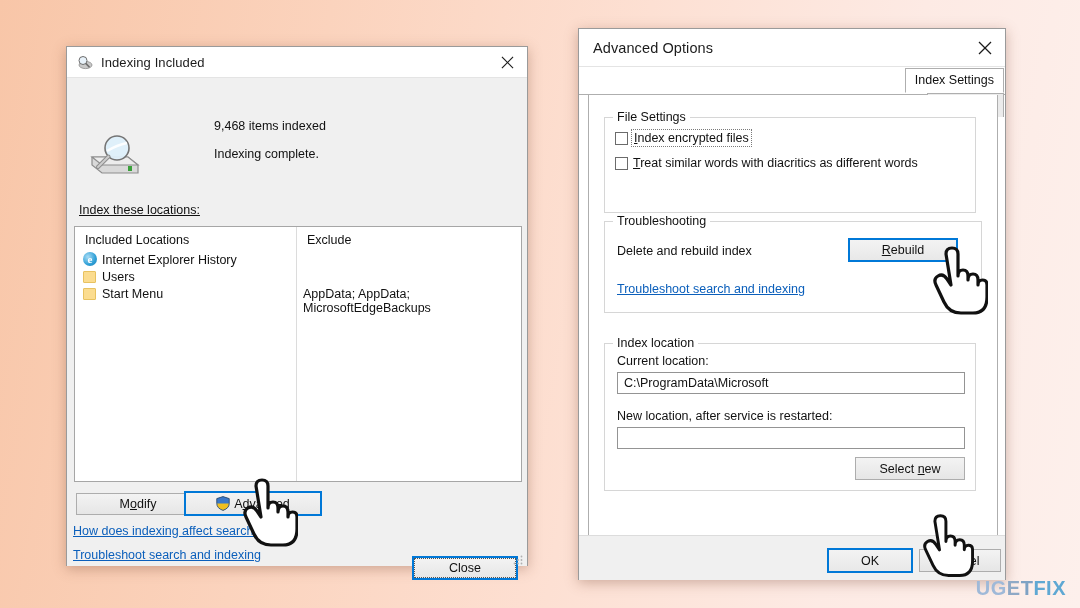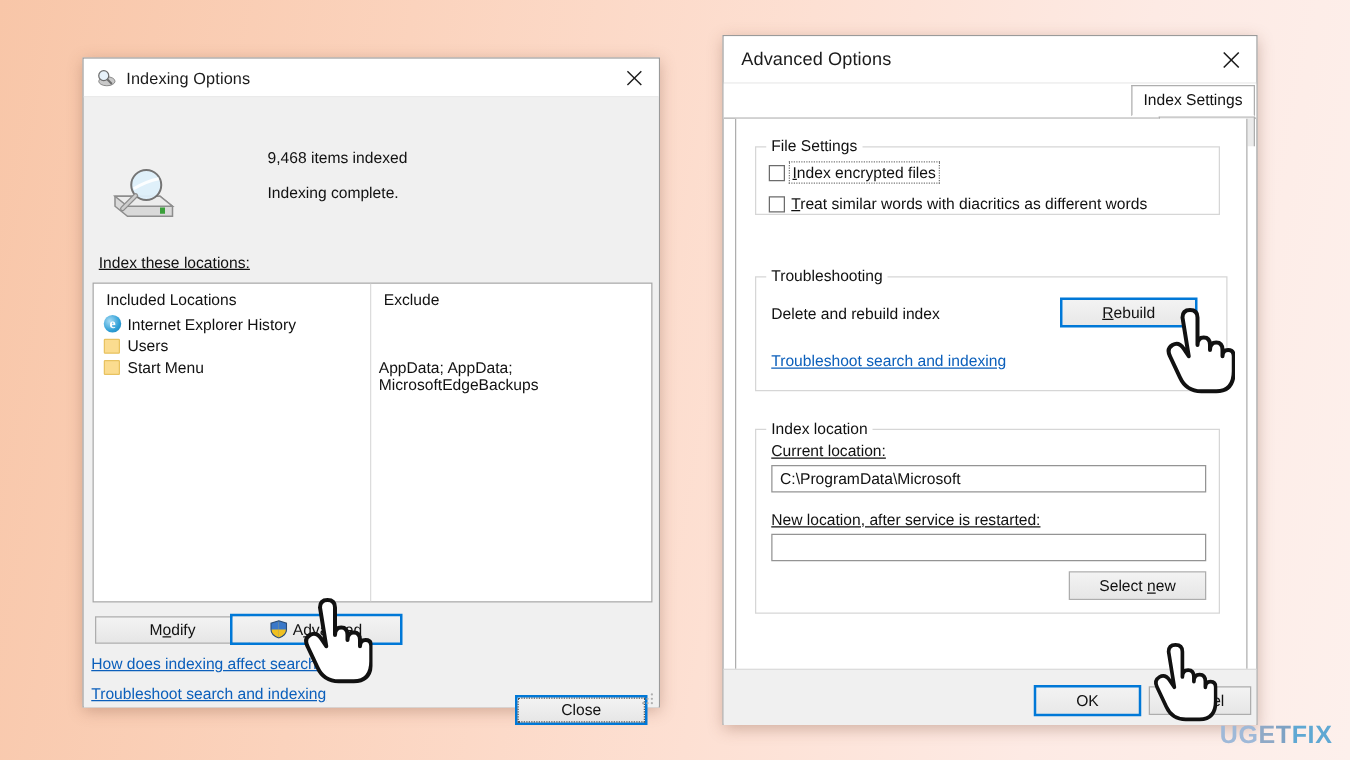--- a/index.html
+++ b/index.html
@@ -208,21 +208,21 @@
     border: 1px solid #d6d6d6;
   }
   .group > .glabel {
     position: absolute;
     top: -8px; left: 8px;
     background: #ffffff;
     padding: 0 4px;
     font-size: 12.5px;
     color: #111;
   }
-  #grp-file-settings { left: 15px; top: 22px; width: 372px; height: 55px; }
+  #grp-file-settings { left: 15px; top: 22px; width: 372px; height: 96px; }
   #grp-trouble      { left: 15px; top: 126px; width: 378px; height: 92px; }
   #grp-location     { left: 15px; top: 248px; width: 372px; height: 148px; }
 
   .cbrow {
     position: absolute;
     display: flex; align-items: center;
     font-size: 12.5px; color: #111;
     cursor: default;
   }
   .cbox {
@@ -234,21 +234,21 @@
   }
   .focus-dots { border: 1px dotted #7a7a7a; padding: 1px 2px; margin: -1px -2px; }
 
   #cb-encrypted { left: 10px; top: 12px; }
   #cb-diacritics { left: 10px; top: 38px; }
 
   .t-label { position: absolute; left: 12px; top: 22px; font-size: 12.5px; color: #111; }
   #btn-rebuild { position: absolute; left: 243px; top: 16px; width: 110px; height: 24px; }
   #link-trouble-right { position: absolute; left: 12px; top: 60px; }
 
-  .loc-label { position: absolute; font-size: 12.5px; color: #111; text-decoration: underline; }
+  .loc-label { position: absolute; font-size: 12.5px; color: #111; }
   #lbl-current { left: 12px; top: 10px; }
   #lbl-new { left: 12px; top: 65px; }
   .textfield {
     position: absolute;
     background: #ffffff;
     border: 1px solid #949494;
     font-size: 12.5px;
     color: #111;
     display: flex; align-items: center;
     padding-left: 6px;
@@ -299,21 +299,21 @@
   <div class="window" id="dlg-indexing">
 
     <div class="titlebar">
       <span class="title-icon">
         <svg viewBox="0 0 17 17" width="17" height="17">
           <ellipse cx="9.5" cy="11" rx="6.5" ry="3.6" fill="#c9c9c9" stroke="#8b8b8b" stroke-width="0.8"></ellipse>
           <circle cx="7" cy="6.5" r="4" fill="#e8f2fa" stroke="#6d6d6d" stroke-width="1"></circle>
           <line x1="9.8" y1="9.4" x2="13.5" y2="13.2" stroke="#6d6d6d" stroke-width="1.6"></line>
         </svg>
       </span>
-      <span class="title-text">Indexing Options</span>
+      <span class="title-text">Indexing Included</span>
       <span class="close-x" style="height:31px">
         <svg viewBox="0 0 14 14" width="13" height="13">
           <line x1="1" y1="1" x2="13" y2="13" stroke="#1b1b1b" stroke-width="1.2"></line>
           <line x1="13" y1="1" x2="1" y2="13" stroke="#1b1b1b" stroke-width="1.2"></line>
         </svg>
       </span>
     </div>
 
     <div class="body">
 

